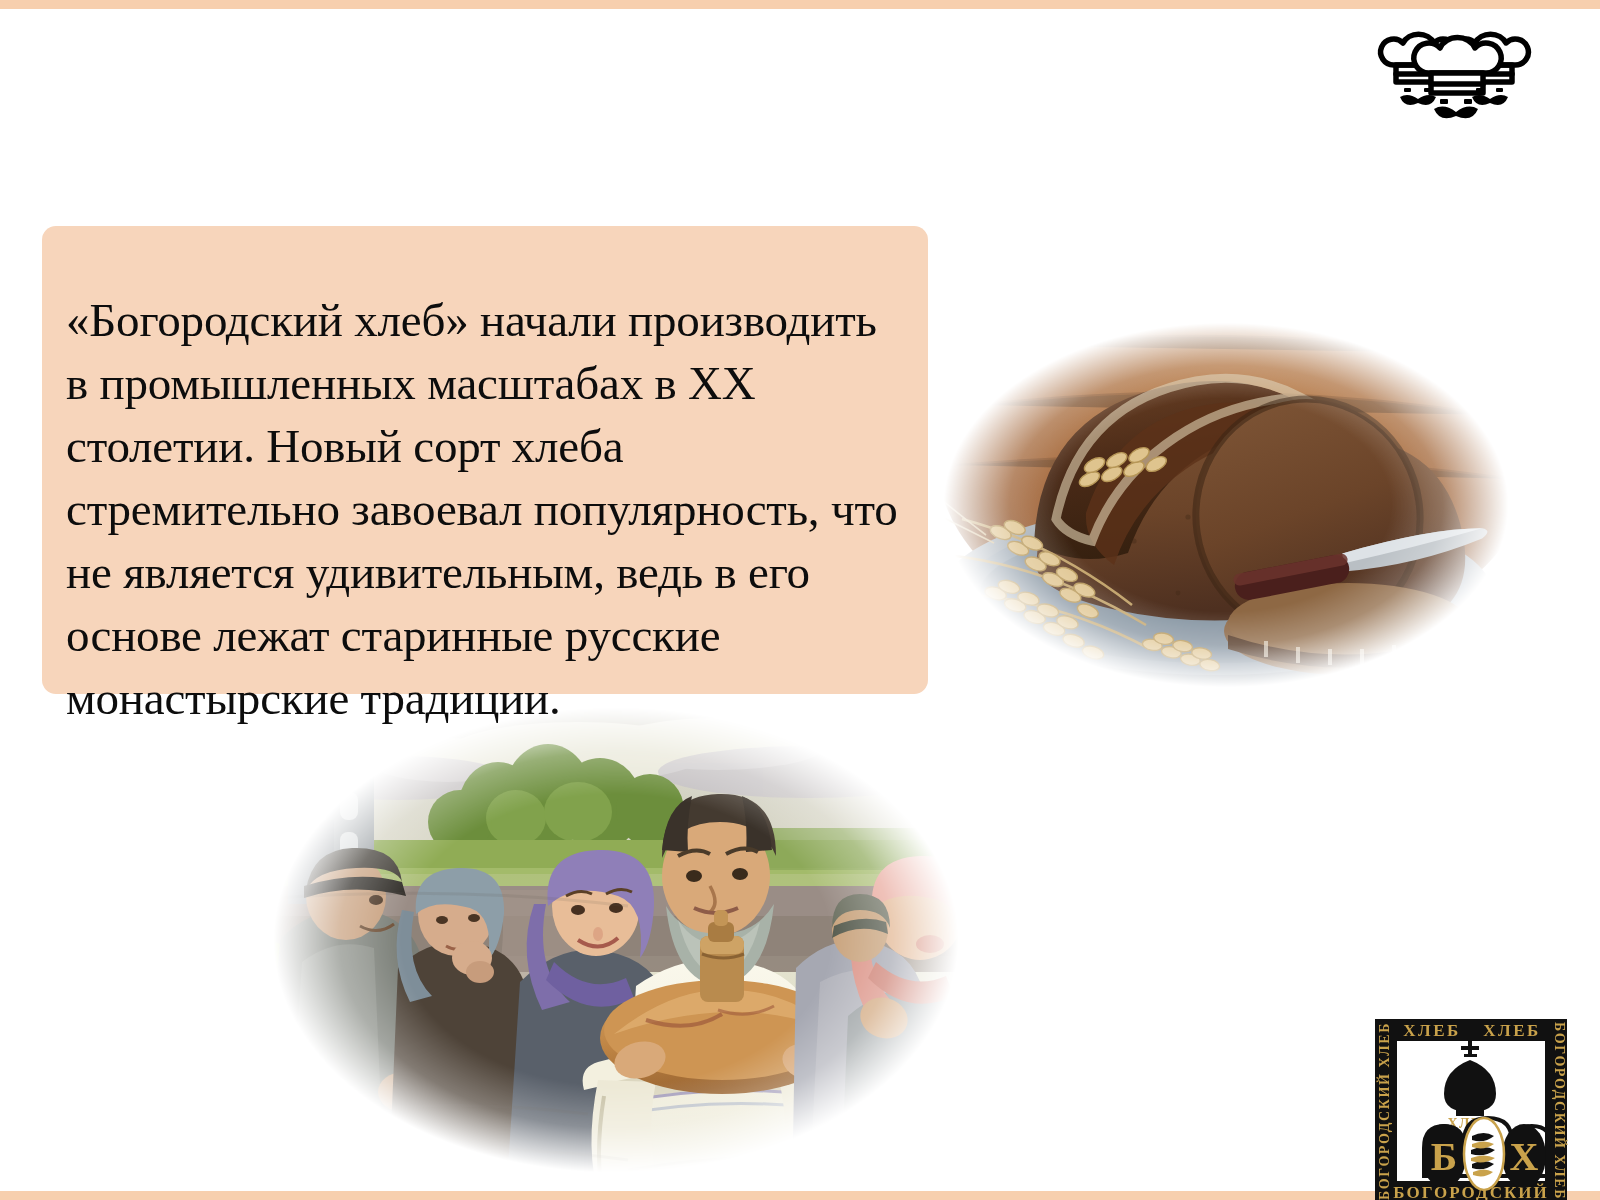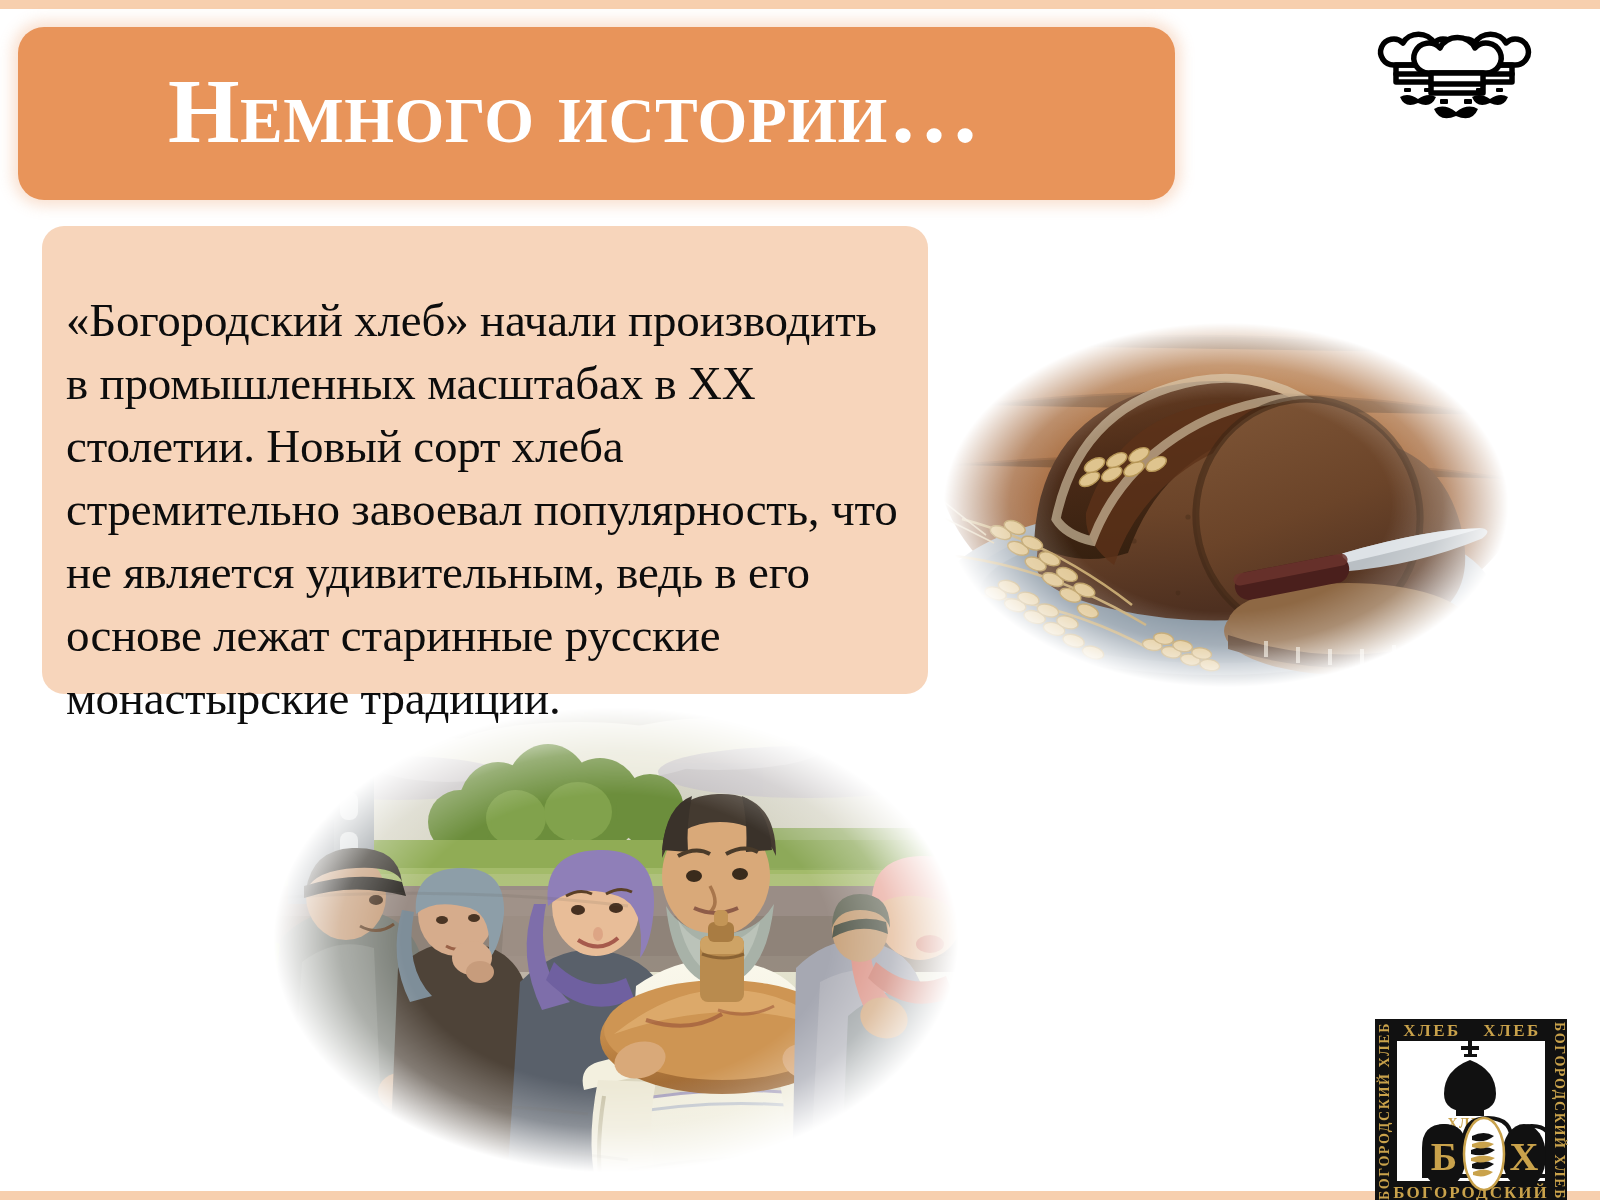--- a/index.html
+++ b/index.html
@@ -68,21 +68,21 @@
   }
 
   
   .text-card {
     position: absolute;
     left: 42px;
     top: 226px;
     width: 886px;
     height: 468px;
     background: #F7D5BB;
-    border-radius: 22px;
+    border-radius: 14px;
   }
   .body-text {
     position: absolute;
     left: 24px;
     top: 16px;
     width: 840px;
     color: #0d0d0d;
     font-family: "Liberation Serif", "DejaVu Serif", serif;
     font-size: 47px;
     line-height: 63px;
@@ -127,23 +127,20 @@
   }
 </style>
 </head>
 <body>
 
 <div class="slide">
 
   <div class="edge-strip top"></div>
   <div class="edge-strip bottom"></div>
 
-  <div class="title-bar">
-    <div class="title-text">Немного истории…</div>
-  </div>
 
   <div class="chef-hats">
     <svg viewBox="0 0 160 100" width="160" height="100" aria-hidden="true">
       <g fill="none" stroke="#000000" stroke-width="5.5" stroke-linejoin="round" stroke-linecap="round">
 
         <path d="M20 43 a13 13 0 1 1 9 -22 a17 15 0 0 1 31 0 a13 13 0 1 1 9 22 z"></path>
         <path d="M22 43 h44 v17 h-44 z"></path>
         <line x1="22" y1="52" x2="66" y2="52"></line>
 
         <path d="M92 43 a13 13 0 1 1 9 -22 a17 15 0 0 1 31 0 a13 13 0 1 1 9 22 z"></path>

